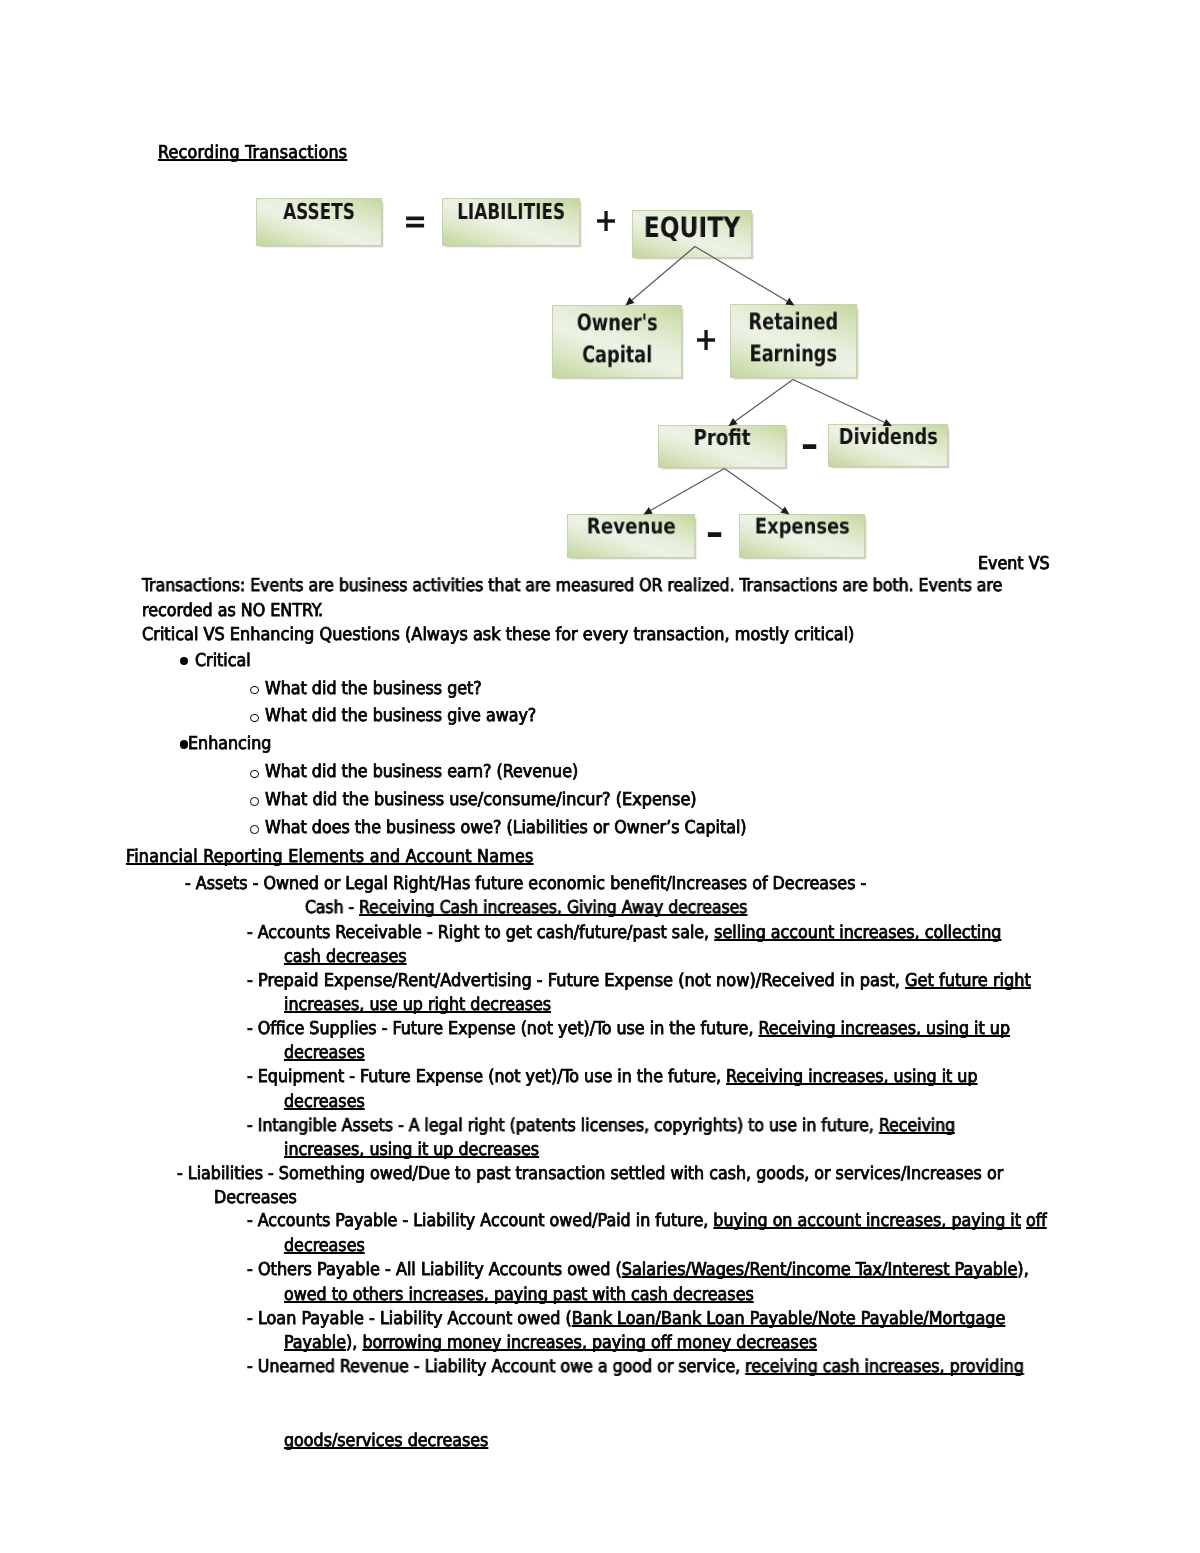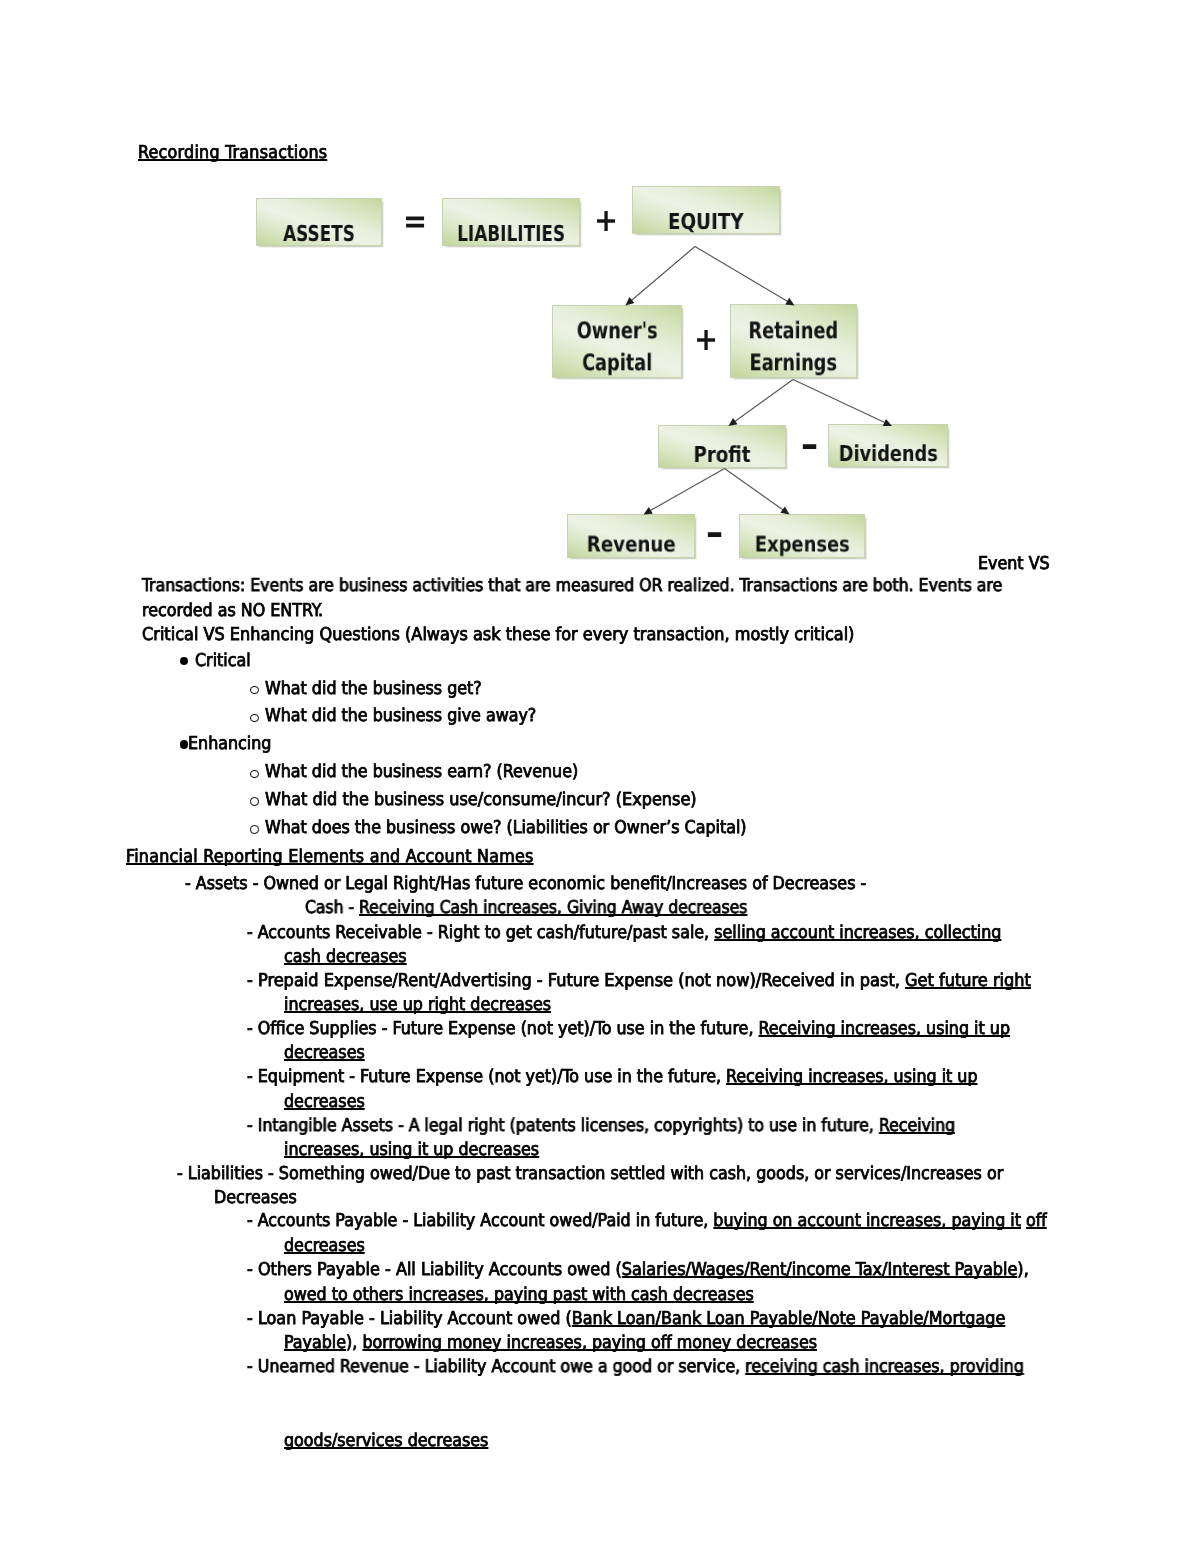--- a/index.html
+++ b/index.html
@@ -15,21 +15,21 @@
   .hd{letter-spacing:0.26px;}
   .ln.u,.ln .u{text-decoration-skip-ink:none;}
   .u{text-decoration:underline;text-decoration-thickness:1.9px;text-underline-offset:0.9px;text-decoration-skip-ink:none;}
   .mk{position:absolute;box-sizing:border-box;border-radius:50%;}
   .mk1{width:8.4px;height:8.4px;background:#000;}
   .mk2{width:8.4px;height:8.4px;border:1.9px solid #000;background:transparent;}
 
   #diagram{position:absolute;left:0;top:0;width:1200px;height:620px;z-index:5;pointer-events:none;}
   #boxes{position:absolute;left:0;top:0;z-index:2;}
   .nbox{position:absolute;box-sizing:border-box;
-        display:flex;align-items:flex-end;justify-content:center;text-align:center;
+        display:flex;align-items:flex-start;justify-content:center;text-align:center;
         font-weight:bold;color:#141414;will-change:transform;
         border:1px solid #c6d2b0;
         background:linear-gradient(200deg,#c4d69d 0%,#d3e1b7 15%,#e8efdd 42%,#edf2e5 56%,#dce7c8 76%,#c3d59b 100%);
         box-shadow:2px 2.2px 1.5px -0.5px rgba(150,158,128,.45);}
   .nbox > span{display:block;}
   .op{position:absolute;font-weight:bold;color:#151515;line-height:1;white-space:pre;will-change:transform;}
 </style>
 </head>
 <body>
 
@@ -60,21 +60,21 @@
     <polygon points="789.50,514.50 780.39,512.83 784.90,506.46" fill="#1d1d1d"></polygon>
    </g>
   </svg>
   <div id="boxes">
    <div class="nbox" style="left:256.0px;top:197.8px;width:126.0px;height:48.0px;font-size:22.0px">
         <span style="transform:scaleX(0.855) translateY(2.0px) translateZ(0);line-height:1.10">ASSETS</span>
       </div>
    <div class="nbox" style="left:442.0px;top:197.8px;width:138.0px;height:48.0px;font-size:22.0px">
         <span style="transform:scaleX(0.855) translateY(2.0px) translateZ(0);line-height:1.10">LIABILITIES</span>
       </div>
-   <div class="nbox" style="left:632.0px;top:186px;width:148px;height:48.0px;font-size:22.0px">
+   <div class="nbox" style="left:632.0px;top:210px;width:120px;height:48.0px;font-size:28px">
         <span style="transform:scaleX(0.928) translateY(2.0px) translateZ(0);line-height:1.10">EQUITY</span>
       </div>
    <div class="nbox" style="left:552.0px;top:304.8px;width:130.0px;height:73.0px;font-size:23.0px">
         <span style="transform:scaleX(0.857) translateY(2.3px) translateZ(0);line-height:1.37">Owner's<br>Capital</span>
       </div>
    <div class="nbox" style="left:730.0px;top:304.0px;width:127.0px;height:74.2px;font-size:23.0px">
         <span style="transform:scaleX(0.857) translateY(2.3px) translateZ(0);line-height:1.37">Retained<br>Earnings</span>
       </div>
    <div class="nbox" style="left:658.0px;top:424.6px;width:127.5px;height:43.1px;font-size:22.0px">
         <span style="transform:scaleX(0.919) translateY(1.0px) translateZ(0);line-height:1.10">Profit</span>
@@ -88,21 +88,21 @@
    <div class="nbox" style="left:738.7px;top:513.7px;width:126.3px;height:43.8px;font-size:21.5px">
         <span style="transform:scaleX(0.926) translateY(0.5px) translateZ(0);line-height:1.10">Expenses</span>
       </div>
    <div class="op" style="left:403.0px;top:204.7px;font-size:32.0px">=</div>
    <div class="op" style="left:593.5px;top:204.0px;font-size:32.0px">+</div>
    <div class="op" style="left:693.5px;top:323.0px;font-size:32.0px">+</div>
    <div class="op" style="left:800.7px;top:425.2px;font-size:38.0px">–</div>
    <div class="op" style="left:706.0px;top:513.0px;font-size:38.0px">–</div>
   </div>
   <div id="text">
-   <div class="ln u hd" style="left:138px;top:143.0px;">Recording Transactions</div>
+   <div class="ln u hd" style="left:158px;top:143.0px;">Recording Transactions</div>
    <div class="ln" style="left:978.0px;top:553.5px;">Event VS</div>
    <div class="ln" style="left:142.0px;top:576.4px;transform:scaleX(0.9885) translateZ(0);transform-origin:0 50%;">Transactions: Events are business activities that are measured OR realized. Transactions are both. Events are</div>
    <div class="ln" style="left:142.0px;top:600.6px;">recorded as NO ENTRY.</div>
    <div class="ln" style="left:142.0px;top:624.9px;transform:scaleX(1.0128) translateZ(0);transform-origin:0 50%;">Critical VS Enhancing Questions (Always ask these for every transaction, mostly critical)</div>
    <div class="mk mk1" style="left:179.8px;top:656.9px" aria-label="●"></div>
    <div class="ln" style="left:195.3px;top:650.7px;">Critical</div>
    <div class="mk mk2" style="left:250.2px;top:686.1px" aria-label="○"></div>
    <div class="ln" style="left:265.0px;top:678.5px;">What did the business get?</div>
    <div class="mk mk2" style="left:250.2px;top:713.9px" aria-label="○"></div>
    <div class="ln" style="left:265.0px;top:706.3px;">What did the business give away?</div>

